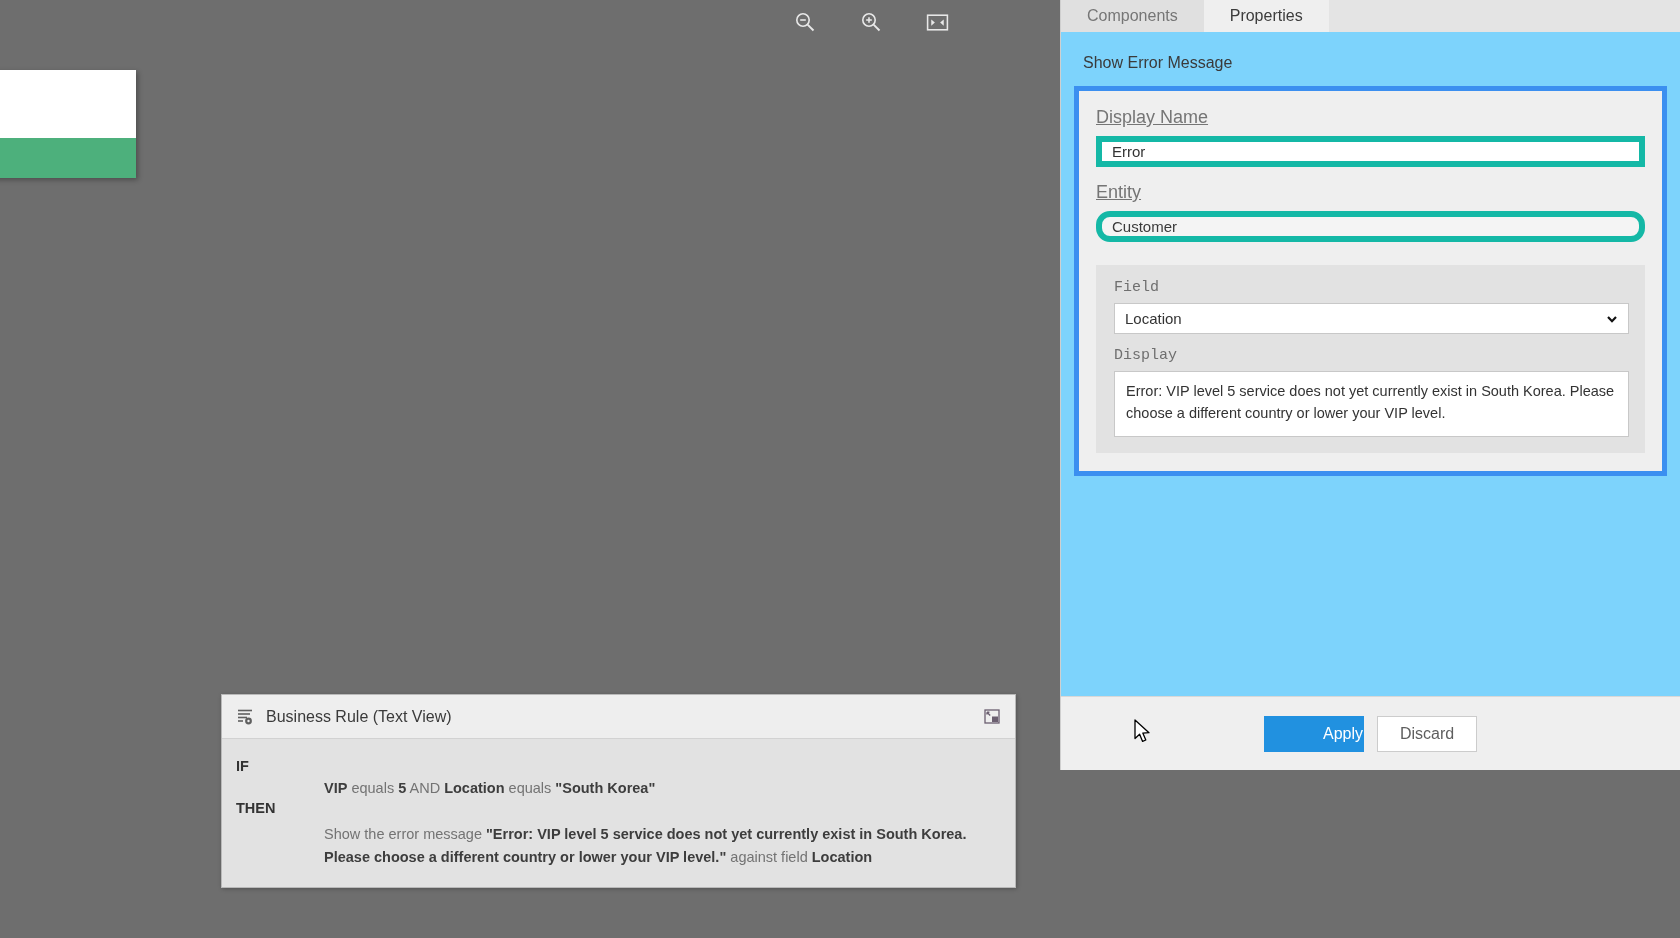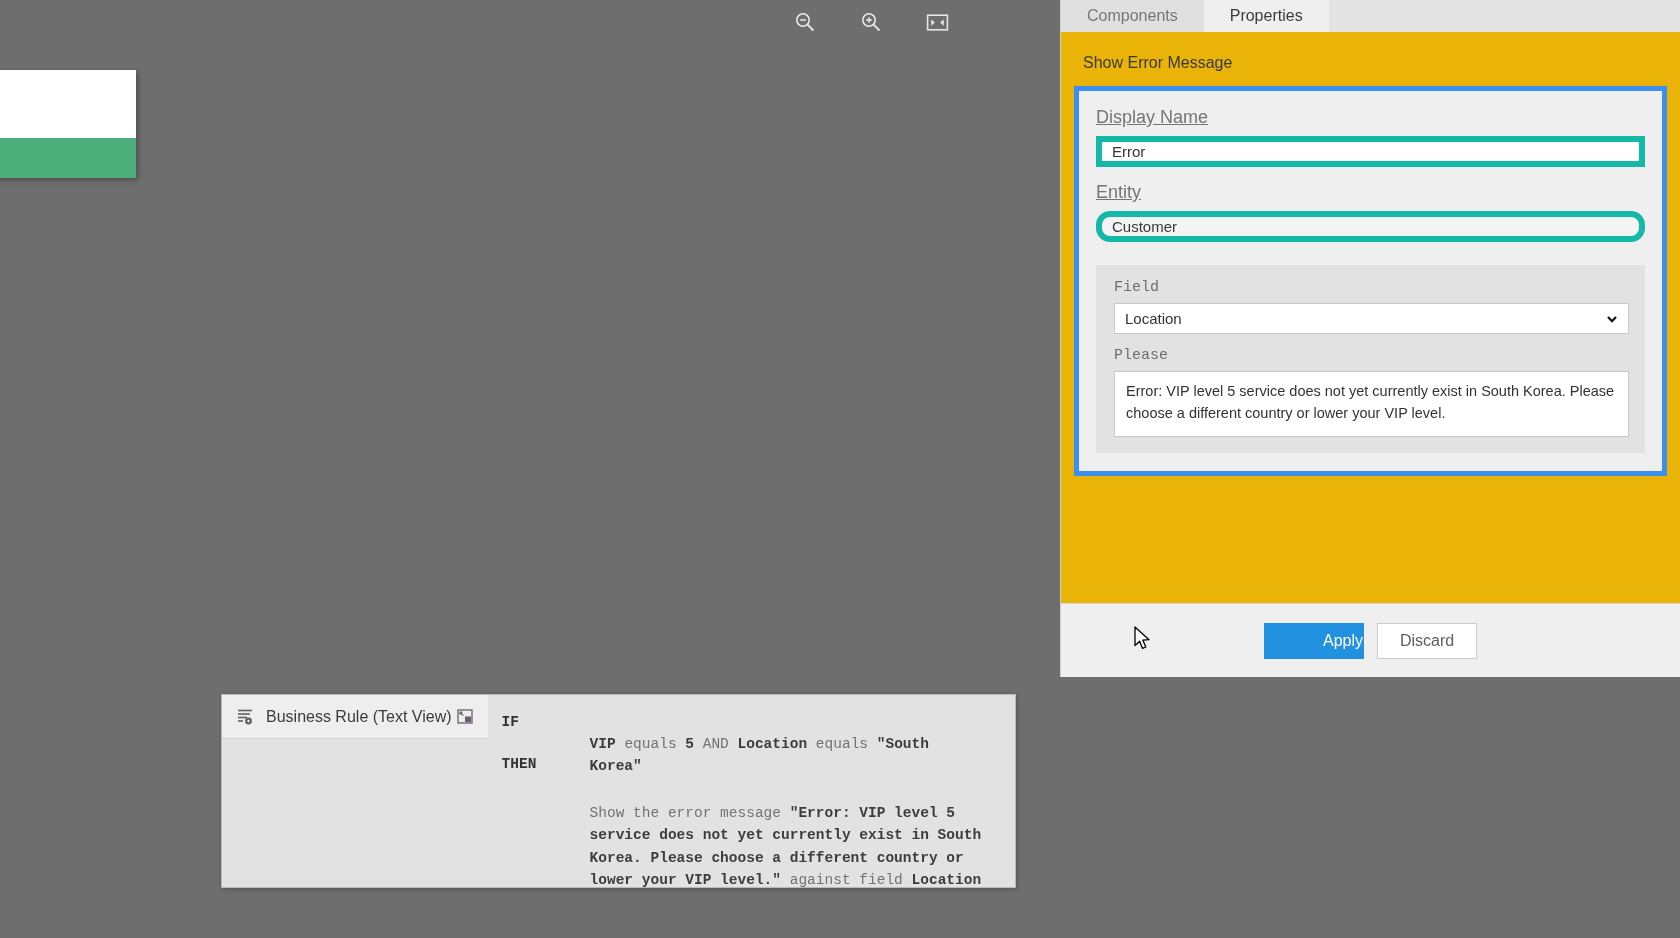--- a/index.html
+++ b/index.html
@@ -74,20 +74,21 @@
   .rule-panel {
     position: absolute;
     left: 221px;
     top: 694px;
     width: 795px;
     height: 194px;
     background: #e2e2e2;
     border: 1px solid #b9b9b9;
     box-shadow: 1px 1px 4px rgba(0,0,0,0.25);
     display: flex;
+    flex-direction: column;
   }
   .rule-panel-header {
     height: 44px;
     background: #eeeeee;
     border-bottom: 1px solid #d2d2d2;
     display: flex;
     align-items: center;
     padding: 0 10px 0 12px;
   }
   .rule-panel-icon {
@@ -107,21 +108,20 @@
     cursor: pointer;
     color: #6b5f70;
   }
   .rule-body {
     flex: 1;
     padding: 16px 30px 10px 12px;
     font-size: 14.5px;
     color: #4a4a4a;
     position: relative;
     line-height: 1.55;
-    font-family: Liberation Mono, monospace;
   }
   .rule-kw {
     position: absolute;
     left: 14px;
     font-weight: 700;
     color: #333333;
     font-size: 14.5px;
   }
   .rule-kw.if { top: 16px; }
   .rule-kw.then { top: 58px; }
@@ -129,21 +129,21 @@
     margin-left: 90px;
     color: #737373;
   }
   .rule-clause.first { margin-top: 22px; }
   .rule-clause.second { margin-top: 24px; }
   .rule-clause b { color: #3d3d3d; font-weight: 700; }
 
   
   .right-panel {
     width: 620px;
-    height: 677px;
+    height: 770px;
     background: #efefef;
     border-left: 1px solid #cfcfcf;
     display: flex;
     flex-direction: column;
     flex: none;
   }
 
   .tabstrip {
     height: 32px;
     background: #e4e4e4;
@@ -163,21 +163,21 @@
   .tab.active {
     background: #efefef;
     color: #3c3c3c;
   }
   .tabstrip-filler { flex: 1; background: #e4e4e4; }
 
   .panel-scroll {
     flex: 1;
     overflow: hidden;
     padding: 0;
-    background: #eab308;
+    background: #7dd3fc;
   }
 
   .section-title {
     font-size: 16px;
     color: #3a3a3a;
     padding: 22px 0 14px 22px;
   }
 
   .highlight-box {
     margin: 0 13px 0 13px;
@@ -414,21 +414,21 @@
             <span>Location</span>
             <span class="select-chevron">
               <svg width="14" height="14" viewBox="0 0 14 14" fill="none" stroke="currentColor" stroke-width="2.2">
                 <path d="M3 5 L7 9.2 L11 5"></path>
               </svg>
             </span>
           </div>
 
           <div style="height:13px"></div>
 
-          <div class="sub-label">Please</div>
+          <div class="sub-label">Display</div>
           <div class="textarea-box">
             <span>Error: VIP level 5 service does not yet currently exist in South Korea. Please choose a different country or lower your VIP level.</span>
           </div>
         </div>
       </div>
     </div>
 
     <div class="panel-footer">
       <div class="btn btn-primary">
         <span>Apply</span>

